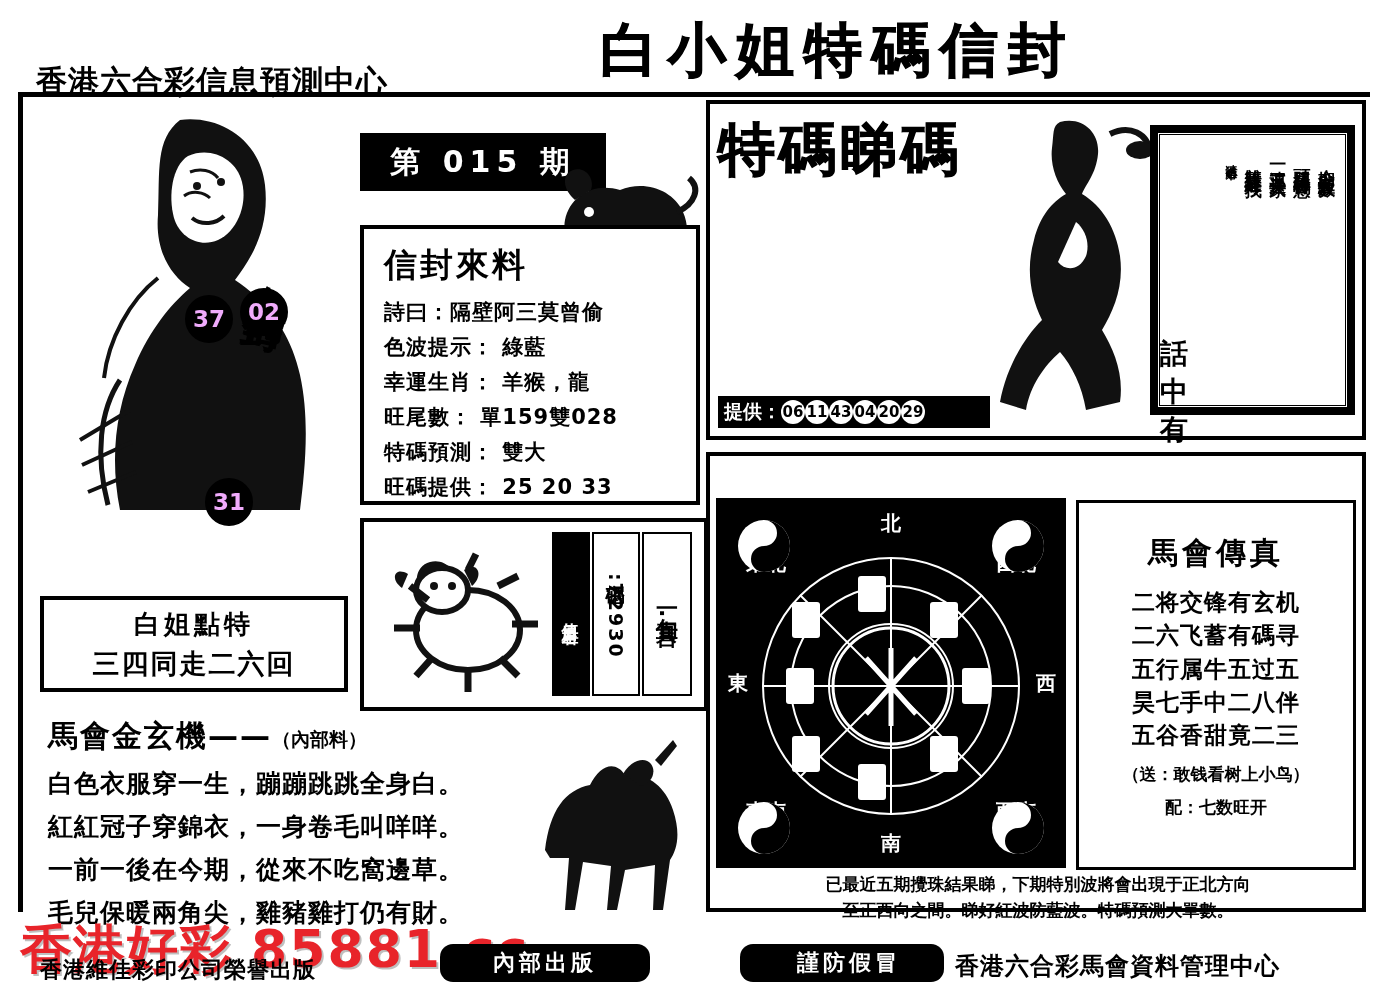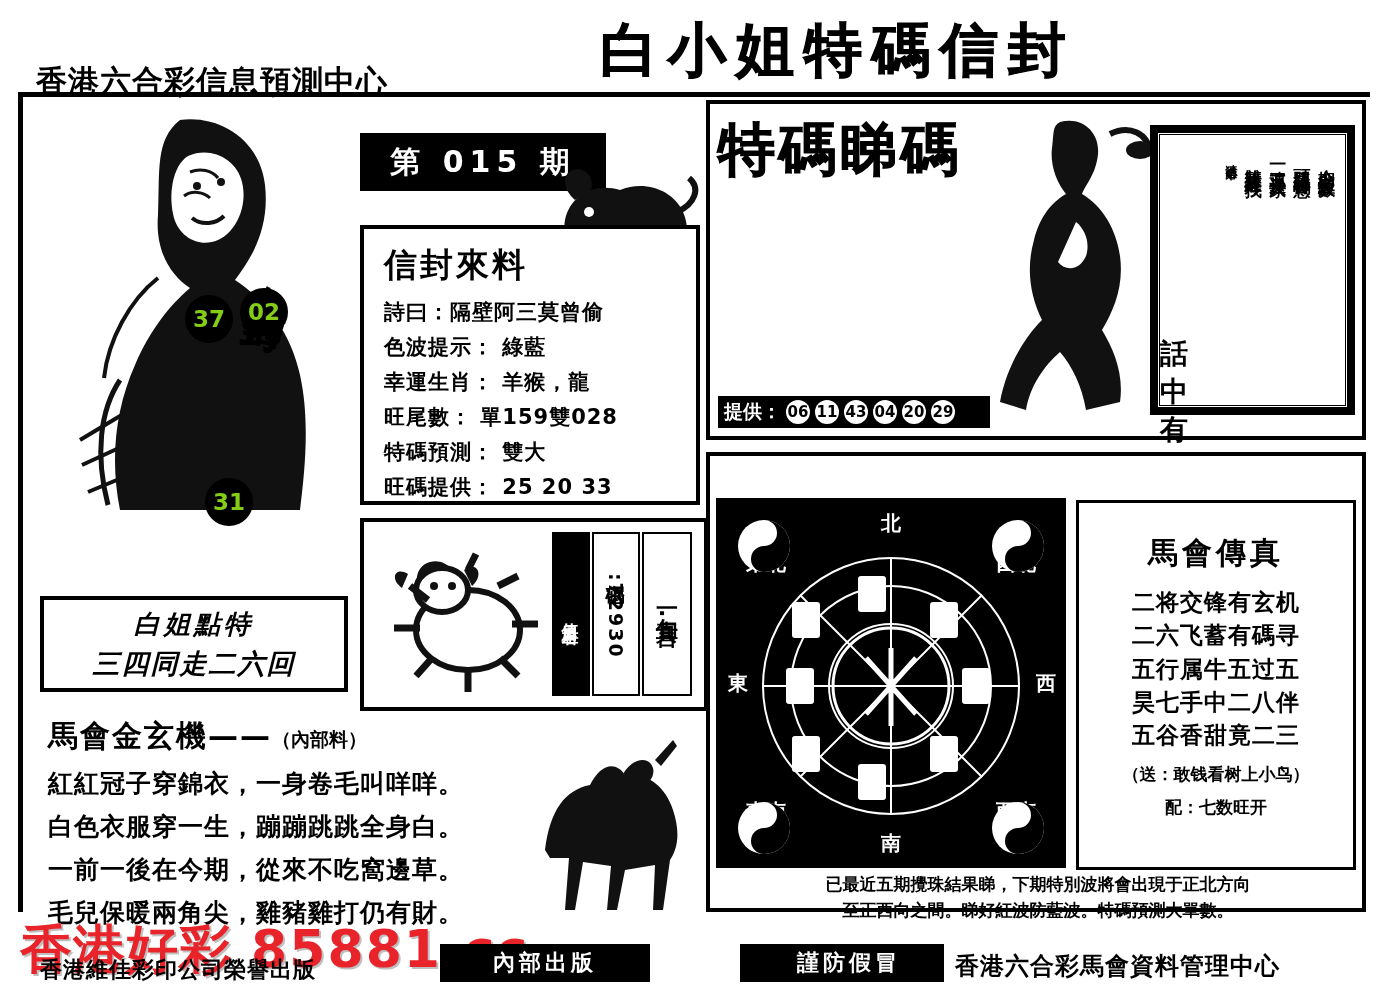--- a/index.html
+++ b/index.html
@@ -39,34 +39,33 @@
     font-size:40px;font-weight:bold;
     writing-mode:vertical-rl;
     transform:rotate(12deg);
     transform-origin:top left;
     letter-spacing:4px;
     text-shadow:1px 1px 0 #000;
   }
 
   .ball{
     position:absolute;width:44px;height:44px;border-radius:50%;
-    background:#000;color:#84cc16;font-size:23px;font-weight:bold;
+    background:#000;color:#f0abfc;font-size:23px;font-weight:bold;
     display:flex;align-items:center;justify-content:center;
     border:2px solid #000;
   }
   .ball.b1{left:185px;top:295px;}
   .ball.b2{left:240px;top:288px;}
   .ball.b3{left:205px;top:478px;}
 
   .box-dian{
     position:absolute;left:40px;top:596px;width:300px;height:88px;
     border:4px solid #000;
     display:flex;flex-direction:column;align-items:center;justify-content:center;
     background:#fff;
-    font-style:italic;
   }
   .box-dian .l1{font-size:26px;font-weight:bold;letter-spacing:4px;}
   .box-dian .l2{font-size:27px;font-weight:bold;letter-spacing:2px;margin-top:4px;}
 
   .xuanji{position:absolute;left:48px;top:716px;width:640px;}
   .xuanji .t{font-size:30px;font-weight:bold;letter-spacing:2px;}
   .xuanji .t .sub{font-size:19px;font-weight:bold;letter-spacing:0;}
   .xuanji .line{font-size:25px;font-weight:bold;letter-spacing:1px;margin-top:10px;}
 
   .camel{position:absolute;left:505px;top:730px;width:210px;height:190px;}
@@ -118,21 +117,21 @@
     border:4px solid #000;background:#fff;box-sizing:border-box;
   }
   .temai{
     position:absolute;left:718px;top:120px;width:270px;
     font-size:57px;font-weight:bold;letter-spacing:4px;line-height:1.05;
     -webkit-text-stroke:1px #000;
   }
   .poem{position:absolute;left:730px;top:305px;font-size:25px;font-weight:bold;line-height:1.5;letter-spacing:2px;}
   .supply{
     position:absolute;left:718px;top:396px;width:272px;height:32px;
-    background:#000;color:#fff;display:flex;align-items:center;gap:5px;
+    background:#000;color:#fff;display:flex;align-items:center;
     font-size:19px;font-weight:bold;padding-left:6px;box-sizing:border-box;
   }
   .supply .num{
     width:24px;height:24px;border-radius:50%;background:#fff;color:#000;
     display:flex;align-items:center;justify-content:center;font-size:15px;font-weight:bold;
   }
   .girl{position:absolute;left:990px;top:110px;width:170px;height:310px;}
 
   .stamp{
     position:absolute;left:1150px;top:125px;width:205px;height:290px;
@@ -184,21 +183,21 @@
     font-size:52px;font-weight:bold;color:#e8242a;letter-spacing:1px;
     text-shadow:2px 2px 0 rgba(0,0,0,.25);
   }
   .foot-red .site{letter-spacing:2px;}
   .foot-left{
     position:absolute;left:40px;top:955px;font-size:22px;font-weight:bold;letter-spacing:1px;
   }
   .foot-tag{
     position:absolute;height:38px;background:#000;color:#fff;
     display:flex;align-items:center;justify-content:center;
-    font-size:22px;font-weight:bold;letter-spacing:4px;
+    font-size:22px;font-weight:bold;letter-spacing:4px;border-radius:13px;
   }
   .foot-tag.t1{left:440px;top:944px;width:210px;}
   .foot-tag.t2{left:740px;top:944px;width:190px;padding-left:14px;}
   .foot-right{
     position:absolute;left:955px;top:950px;font-size:24px;font-weight:bold;letter-spacing:1px;
   }
 </style>
 </head>
 <body>
 
@@ -232,22 +231,22 @@
 
   <div class="box-dian">
     <div class="l1">白姐點特</div>
     <div class="l2">三四同走二六回</div>
   </div>
 
   <div class="xuanji">
     <div class="t">
       <span>馬會金玄機</span><span>——</span><span class="sub">（內部料）</span>
     </div>
+    <div class="line">白色衣服穿一生，蹦蹦跳跳全身白。</div>
     <div class="line">紅紅冠子穿錦衣，一身卷毛叫咩咩。</div>
-    <div class="line">白色衣服穿一生，蹦蹦跳跳全身白。</div>
     <div class="line">一前一後在今期，從來不吃窩邊草。</div>
     <div class="line">毛兒保暖兩角尖，雞豬雞打仍有財。</div>
   </div>
 
   <div class="camel">
     <svg width="210" height="190" viewBox="0 0 210 190">
       <path d="M40 120 C45 80 60 60 85 55 C95 35 110 30 120 45 C140 42 160 55 168 80 C176 104 172 120 165 130 L158 180 L148 180 L150 135 L120 140 L112 180 L102 180 L106 136 L78 132 L70 180 L60 180 L64 128 L45 128 Z" fill="#111"></path>
       <path d="M118 44 C126 30 140 26 146 34 C152 42 146 54 136 56" fill="#111"></path>
       <path d="M150 30 L168 10 L172 16 L156 36 Z" fill="#111"></path>
     </svg>

